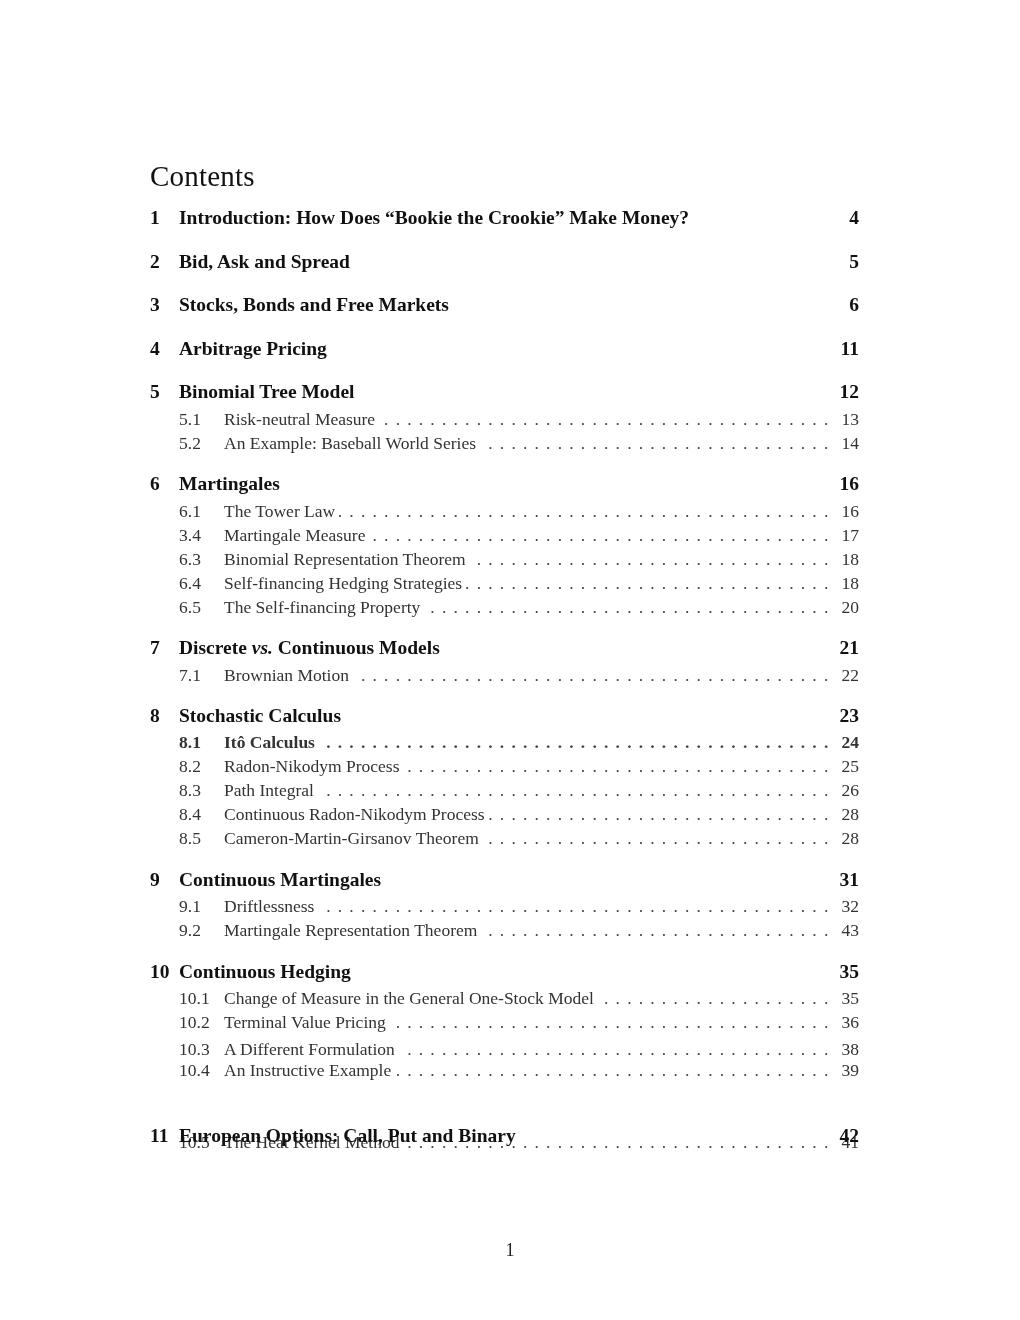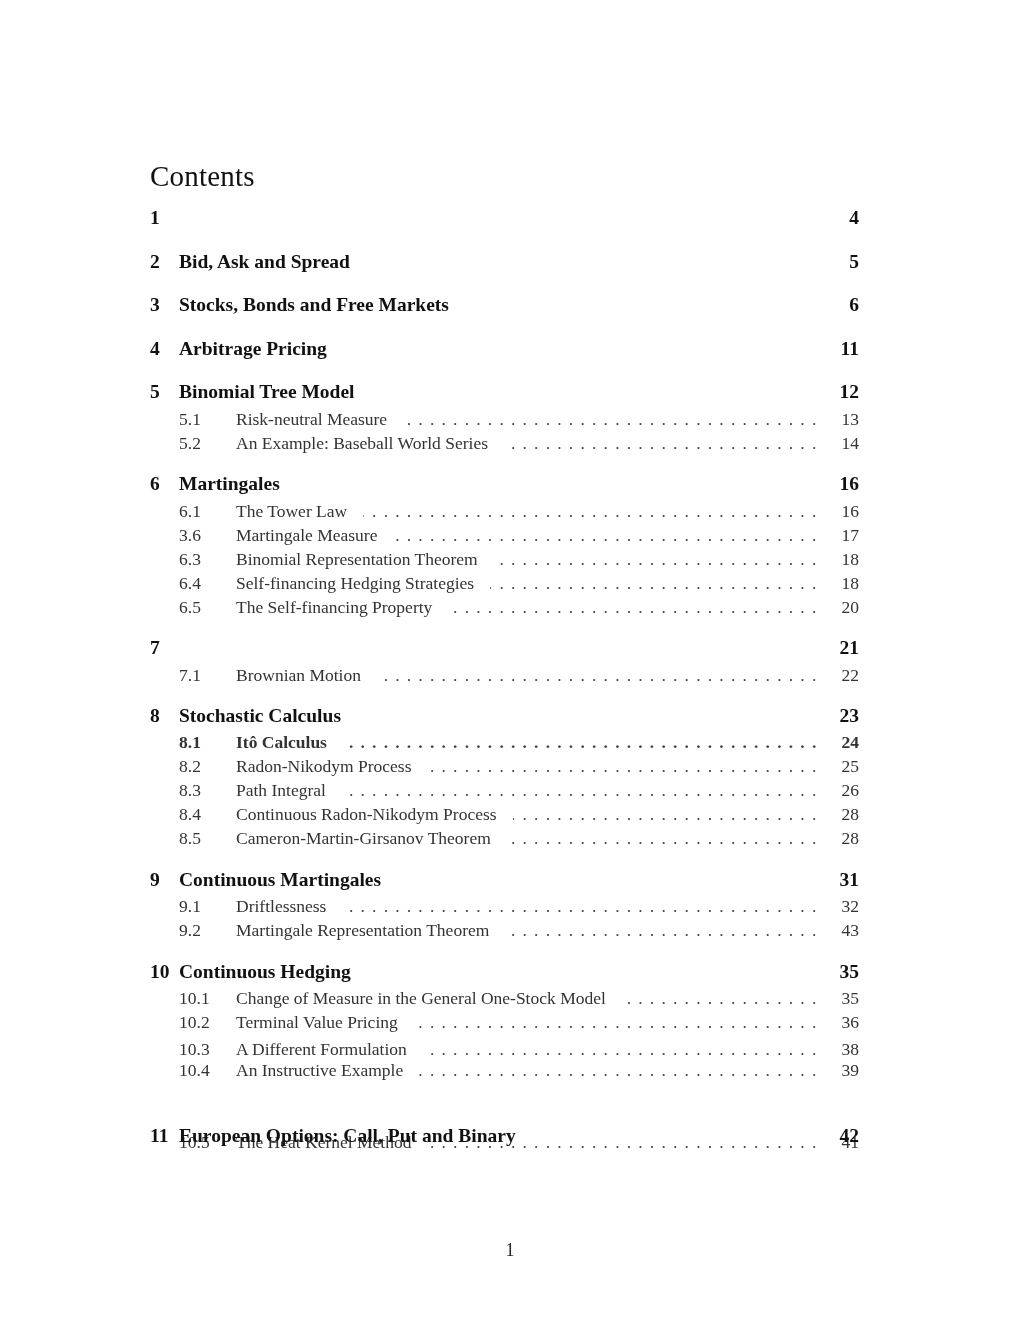--- a/index.html
+++ b/index.html
@@ -8,37 +8,38 @@
   .page { position: absolute; left: 0; top: 0; width: 1008px; height: 1320px; }
   .title { position: absolute; left: 150px; top: 160px; font-size: 29px; font-weight: normal;
            font-family: "Liberation Serif", serif; margin: 0; letter-spacing: 0.2px; }
   .toc { position: absolute; left: 150px; top: 0; width: 709px; }
   .row { position: absolute; left: 0; width: 709px; display: flex; align-items: baseline; white-space: nowrap; }
   .sec { font-family: "Liberation Serif", serif; font-weight: bold; font-size: 19.5px; color: #111; height: 26px; }
   .sec .num { width: 29px; flex: none; }
   .sec .label { flex: none; }
   .sec .fill { flex: 1; }
   .sec .page { width: auto; position: static; height: auto; flex: none; }
-  .sub { font-family: "Liberation Serif", serif; font-size: 17.5px; color: #333; height: 24px; gap: 12px; }
+  .sub { font-family: "Liberation Serif", serif; font-size: 17.5px; color: #333; height: 24px; }
   .sub .num { margin-left: 29px; width: 45px; flex: none; }
   .sub .label { flex: none; padding-right: 4px; }
   .sub .dots { flex: 1; overflow: hidden; letter-spacing: 7.2px; color: #444; text-align: right; direction: rtl; }
   .sub .page { flex: none; padding-left: 6px; position: static; width: auto; height: auto; }
   em { font-style: italic; }
   .folio { position: absolute; left: 0; width: 1020px; top: 1240px; text-align: center;
            font-family: "Liberation Serif", serif; font-size: 18px; color: #222; }
 </style>
 </head>
 <body>
 
 <div class="page">
   <h1 class="title">Contents</h1>
   <div class="toc" id="toc">
       <div class="row sec" style="top: 207px;">
         <span class="num">1</span>
+        <span class="label">Introduction: How Does “Bookie the Crookie” Make Money?</span>
         <span class="fill"></span>
         <span class="page">4</span>
       </div>
       <div class="row sec" style="top: 251px;">
         <span class="num">2</span>
         <span class="label">Bid, Ask and Spread</span>
         <span class="fill"></span>
         <span class="page">5</span>
       </div>
       <div class="row sec" style="top: 294px;">
@@ -77,21 +78,21 @@
         <span class="fill"></span>
         <span class="page">16</span>
       </div>
       <div class="row sub" style="top: 501px;">
         <span class="num">6.1</span>
         <span class="label">The Tower Law</span>
         <span class="dots">................................................................................</span>
         <span class="page">16</span>
       </div>
       <div class="row sub" style="top: 525px;">
-        <span class="num">3.6</span>
+        <span class="num">3.4</span>
         <span class="label">Martingale Measure</span>
         <span class="dots">................................................................................</span>
         <span class="page">17</span>
       </div>
       <div class="row sub" style="top: 549px;">
         <span class="num">6.3</span>
         <span class="label">Binomial Representation Theorem</span>
         <span class="dots">................................................................................</span>
         <span class="page">18</span>
       </div>
@@ -102,20 +103,21 @@
         <span class="page">18</span>
       </div>
       <div class="row sub" style="top: 597px;">
         <span class="num">6.5</span>
         <span class="label">The Self-financing Property</span>
         <span class="dots">................................................................................</span>
         <span class="page">20</span>
       </div>
       <div class="row sec" style="top: 637px;">
         <span class="num">7</span>
+        <span class="label">Discrete <em>vs.</em> Continuous Models</span>
         <span class="fill"></span>
         <span class="page">21</span>
       </div>
       <div class="row sub" style="top: 665px;">
         <span class="num">7.1</span>
         <span class="label">Brownian Motion</span>
         <span class="dots">................................................................................</span>
         <span class="page">22</span>
       </div>
       <div class="row sec" style="top: 705px;">

